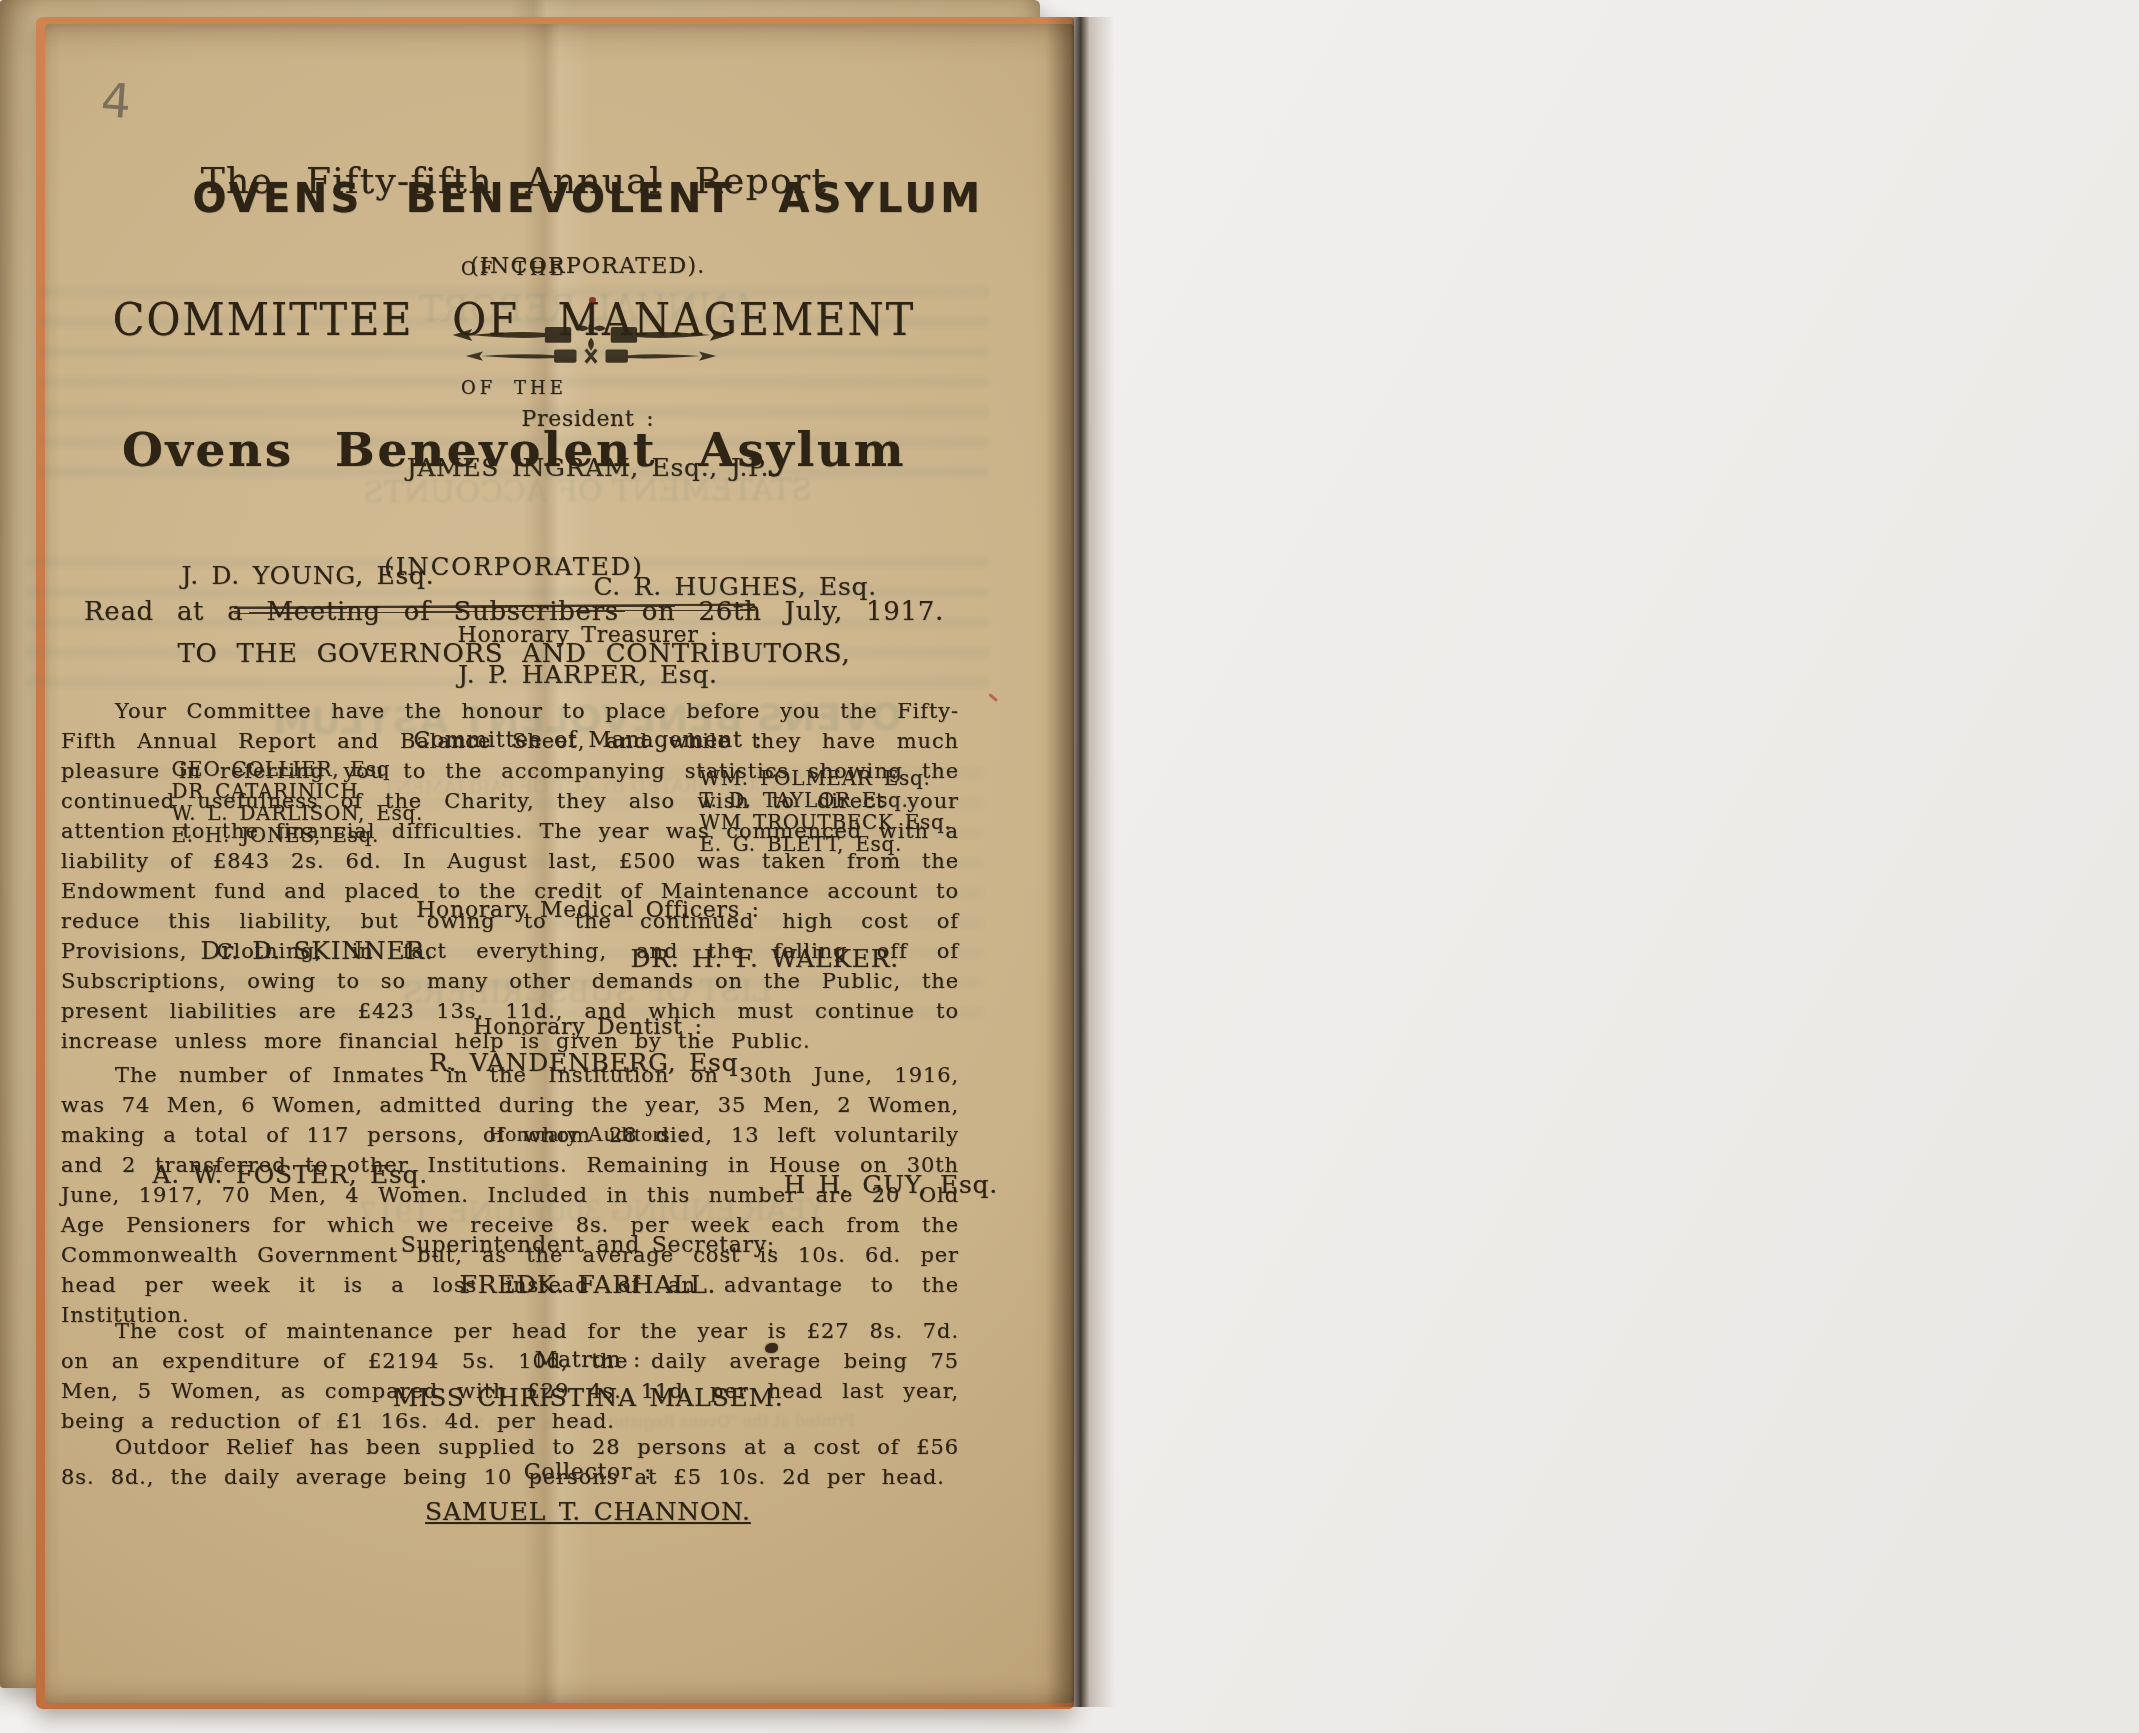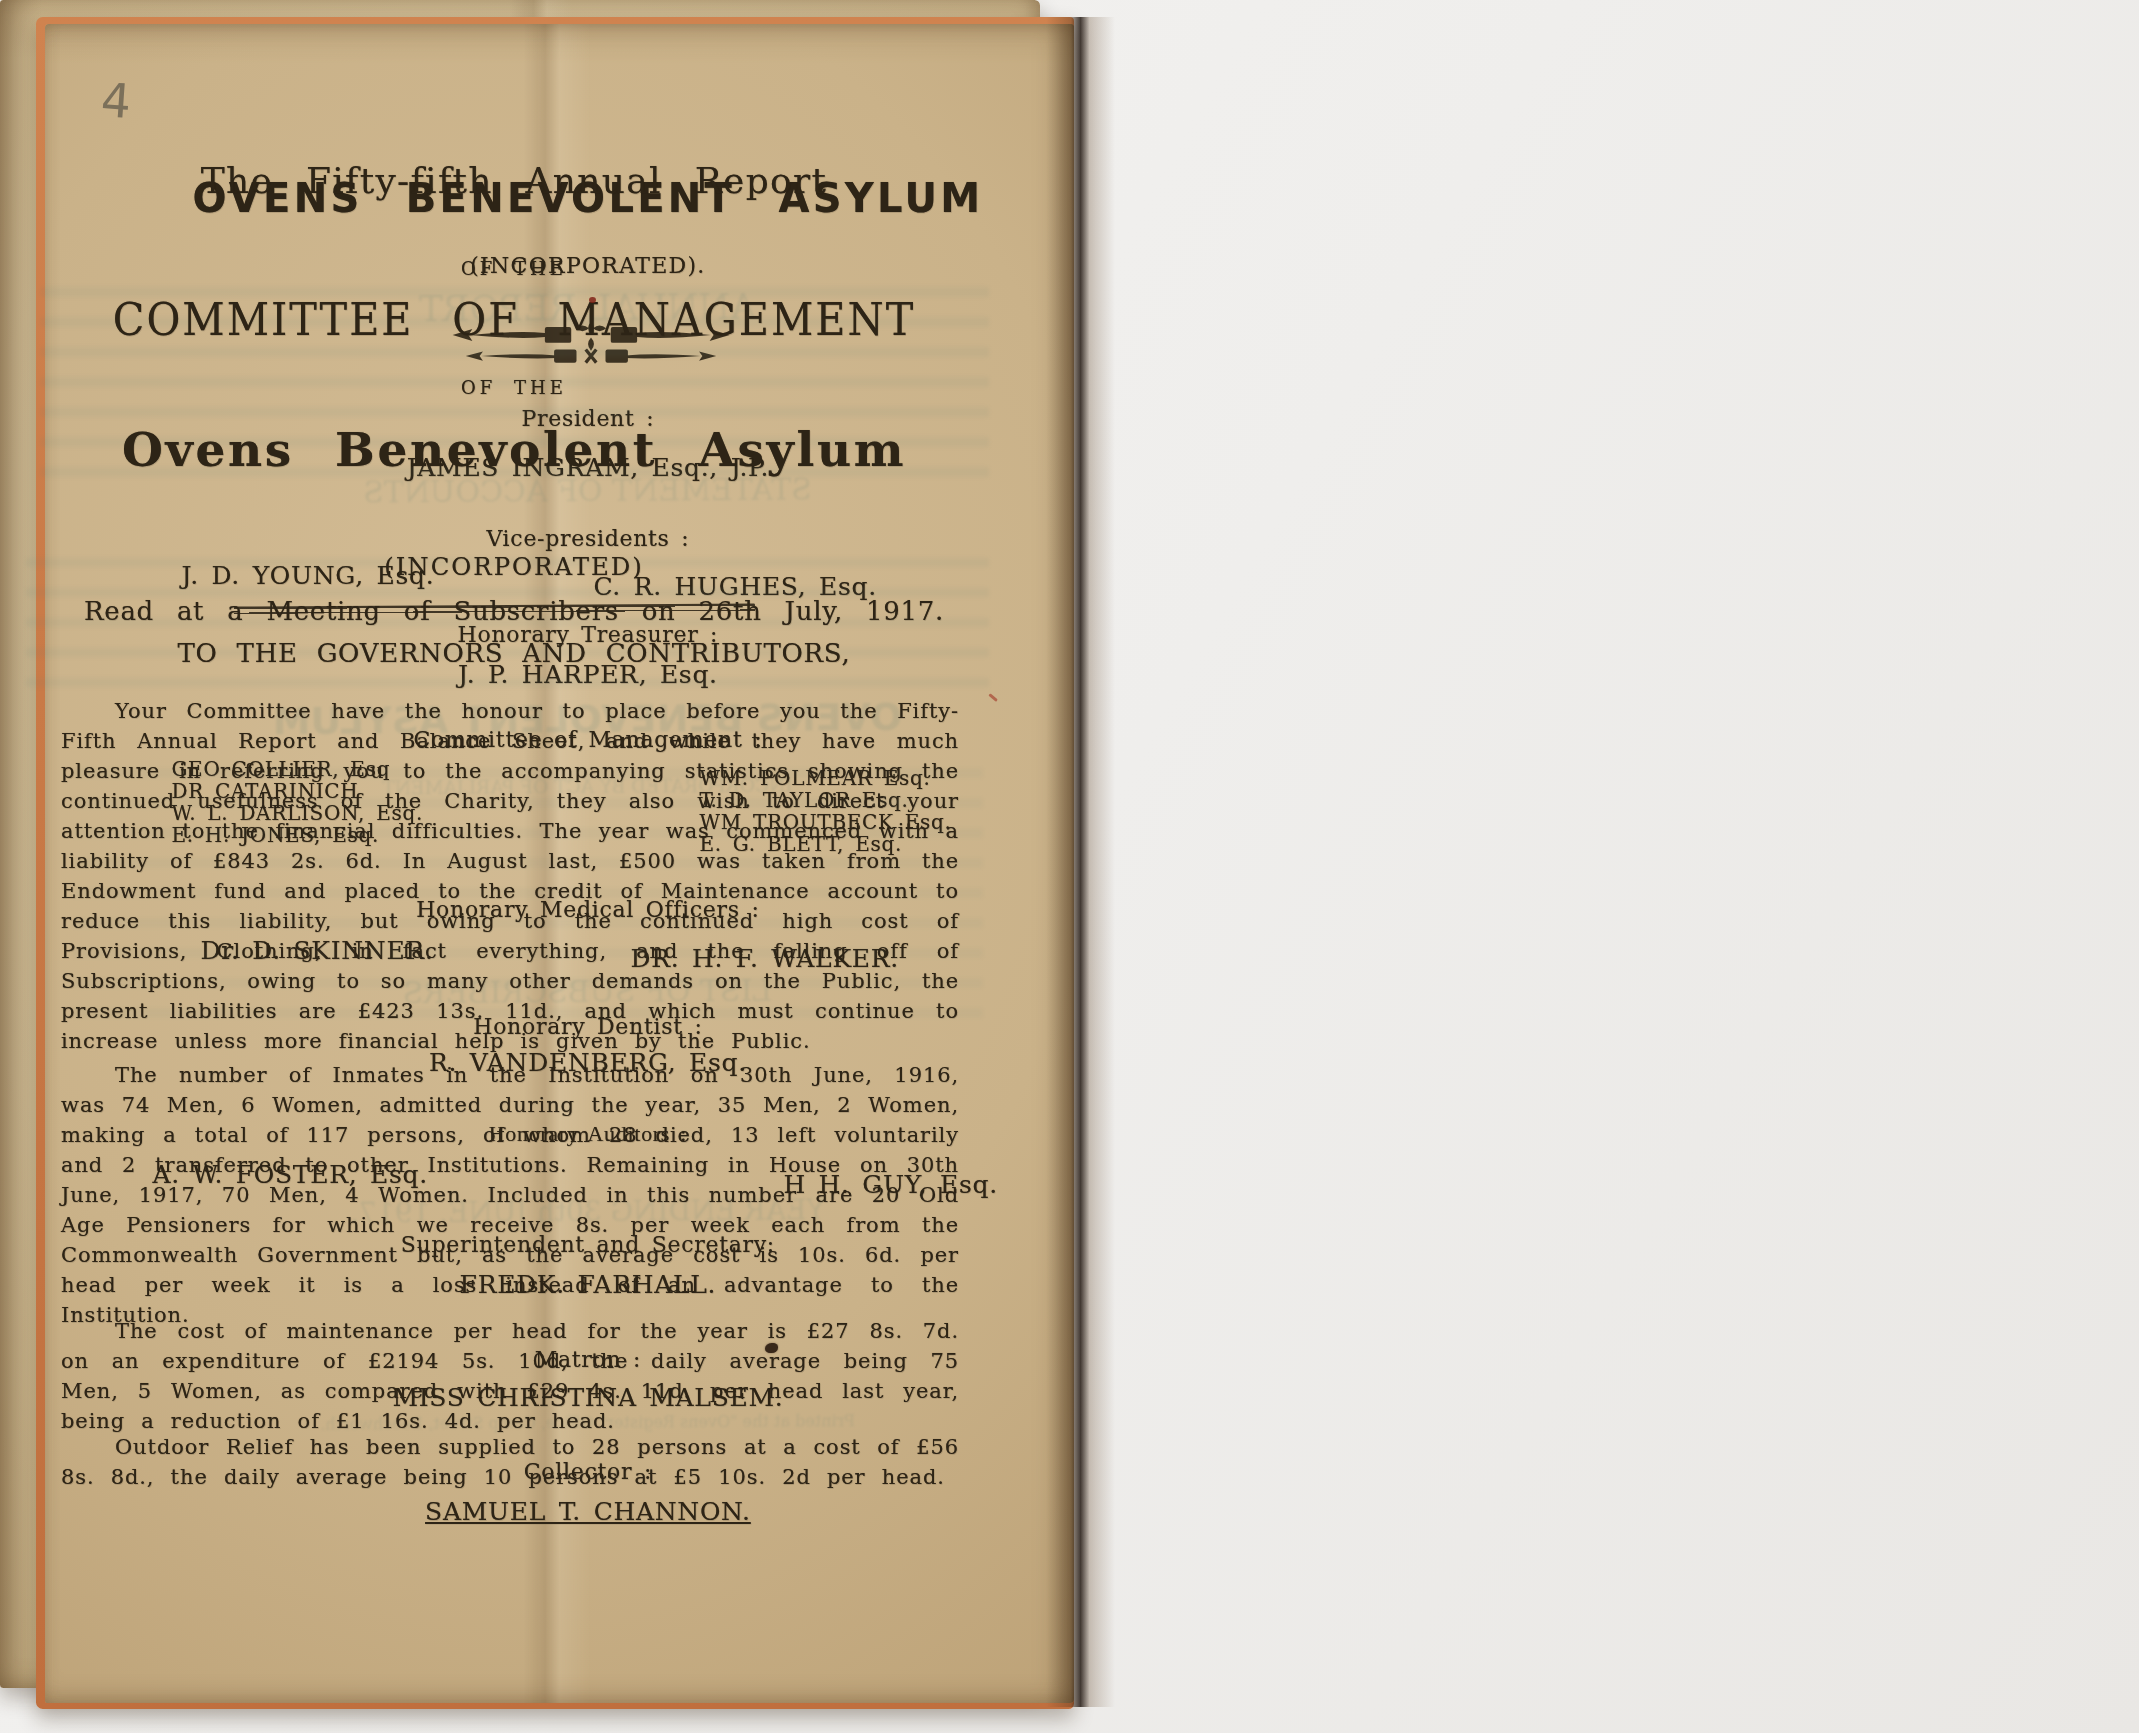--- a/index.html
+++ b/index.html
@@ -137,21 +137,20 @@
             <path d="M386 56 Q320 51 272 55 L244 52 L244 60 L272 59 Q320 61 386 56 Z"></path>
             <rect x="242" y="46" width="34" height="20" rx="3"></rect>
             <path d="M212 46 l8 10 l8 -10 M212 66 l8 -10 l8 10" stroke="#2d2416" stroke-width="5" fill="none"></path>
           </g>
         </svg>
       </div>
 
       <div class="abs lp-c lp-h ink" style="top:396px;">President :</div>
       <div class="abs lp-c lp-name ink" style="top:443px;">JAMES INGRAM, Esq., J.P.</div>
 
-      <div class="abs lp-c lp-h ink" style="top:516px;">Vice-presidents :</div>
       <div class="abs lp-name ink" style="left:154px; top:551px;">J. D. YOUNG, Esq.</div>
       <div class="abs lp-name ink" style="left:566px; top:562px;">C. R. HUGHES, Esq.</div>
 
       <div class="abs lp-c lp-h ink" style="top:612px;">Honorary Treasurer :</div>
       <div class="abs lp-c lp-name ink" style="top:650px;">J. P. HARPER, Esq.</div>
 
       <div class="abs ink" style="left:144px; top:748px;">
         <div class="lp-small">GEO COLLIER, Esq</div>
         <div class="lp-small">DR CATARINICH</div>
         <div class="lp-small">W. L. DARLISON, Esq.</div>

